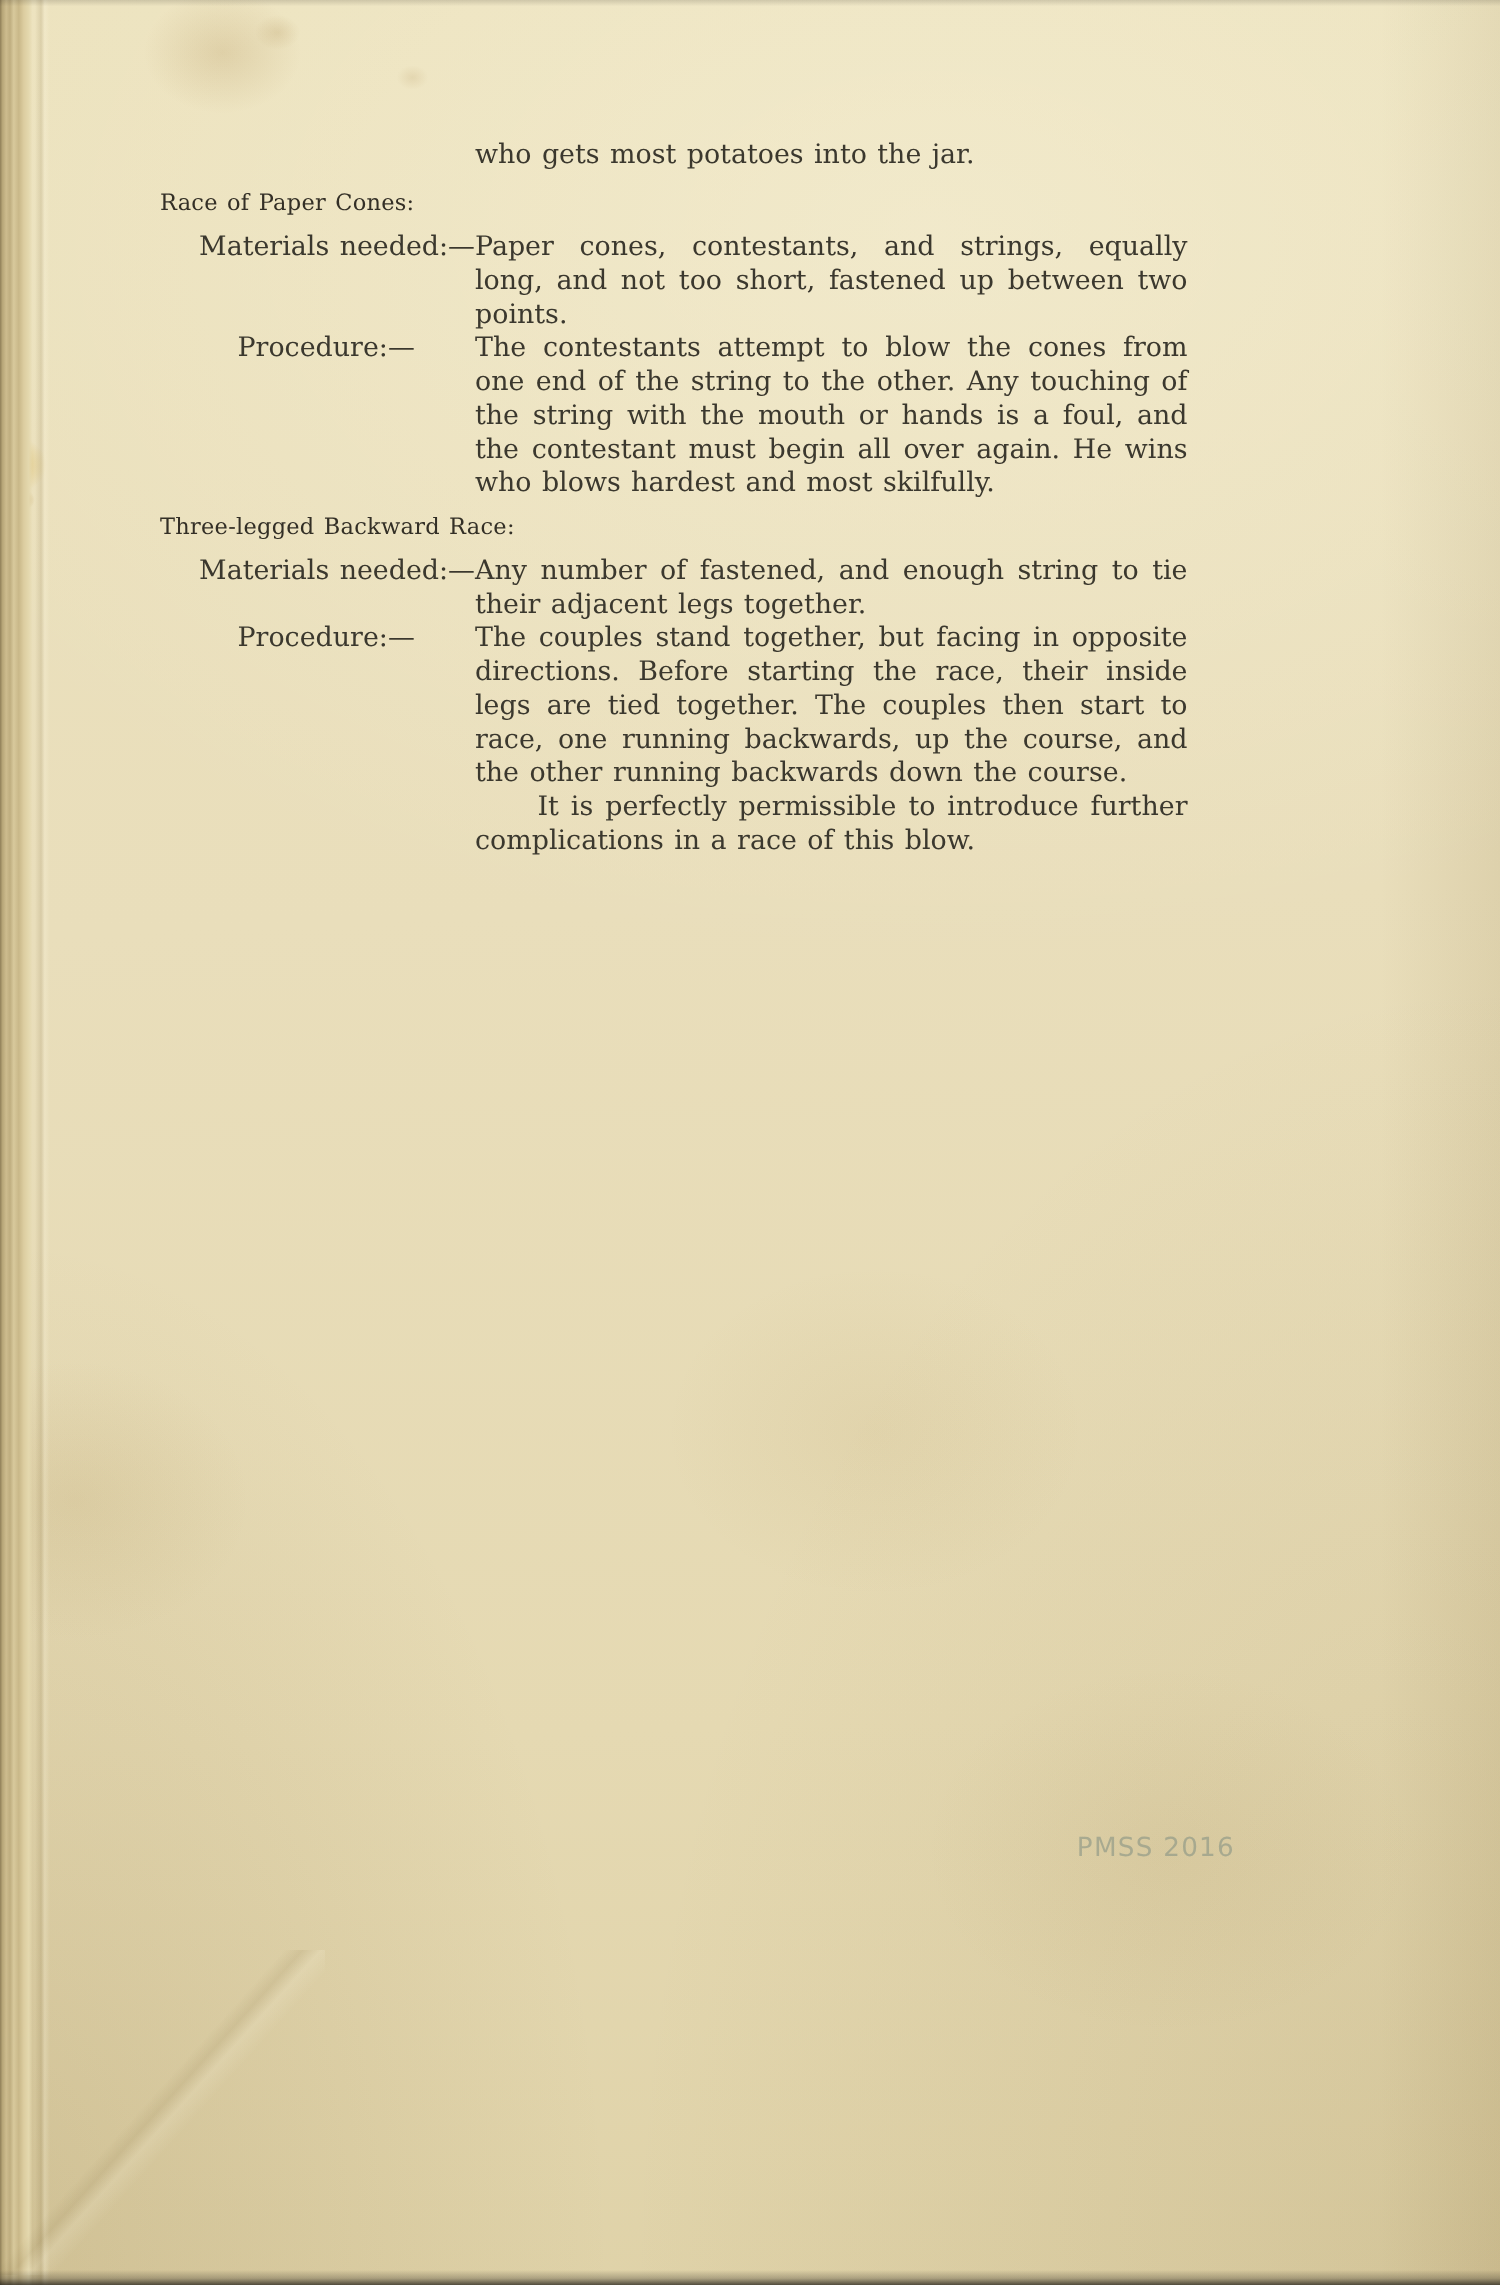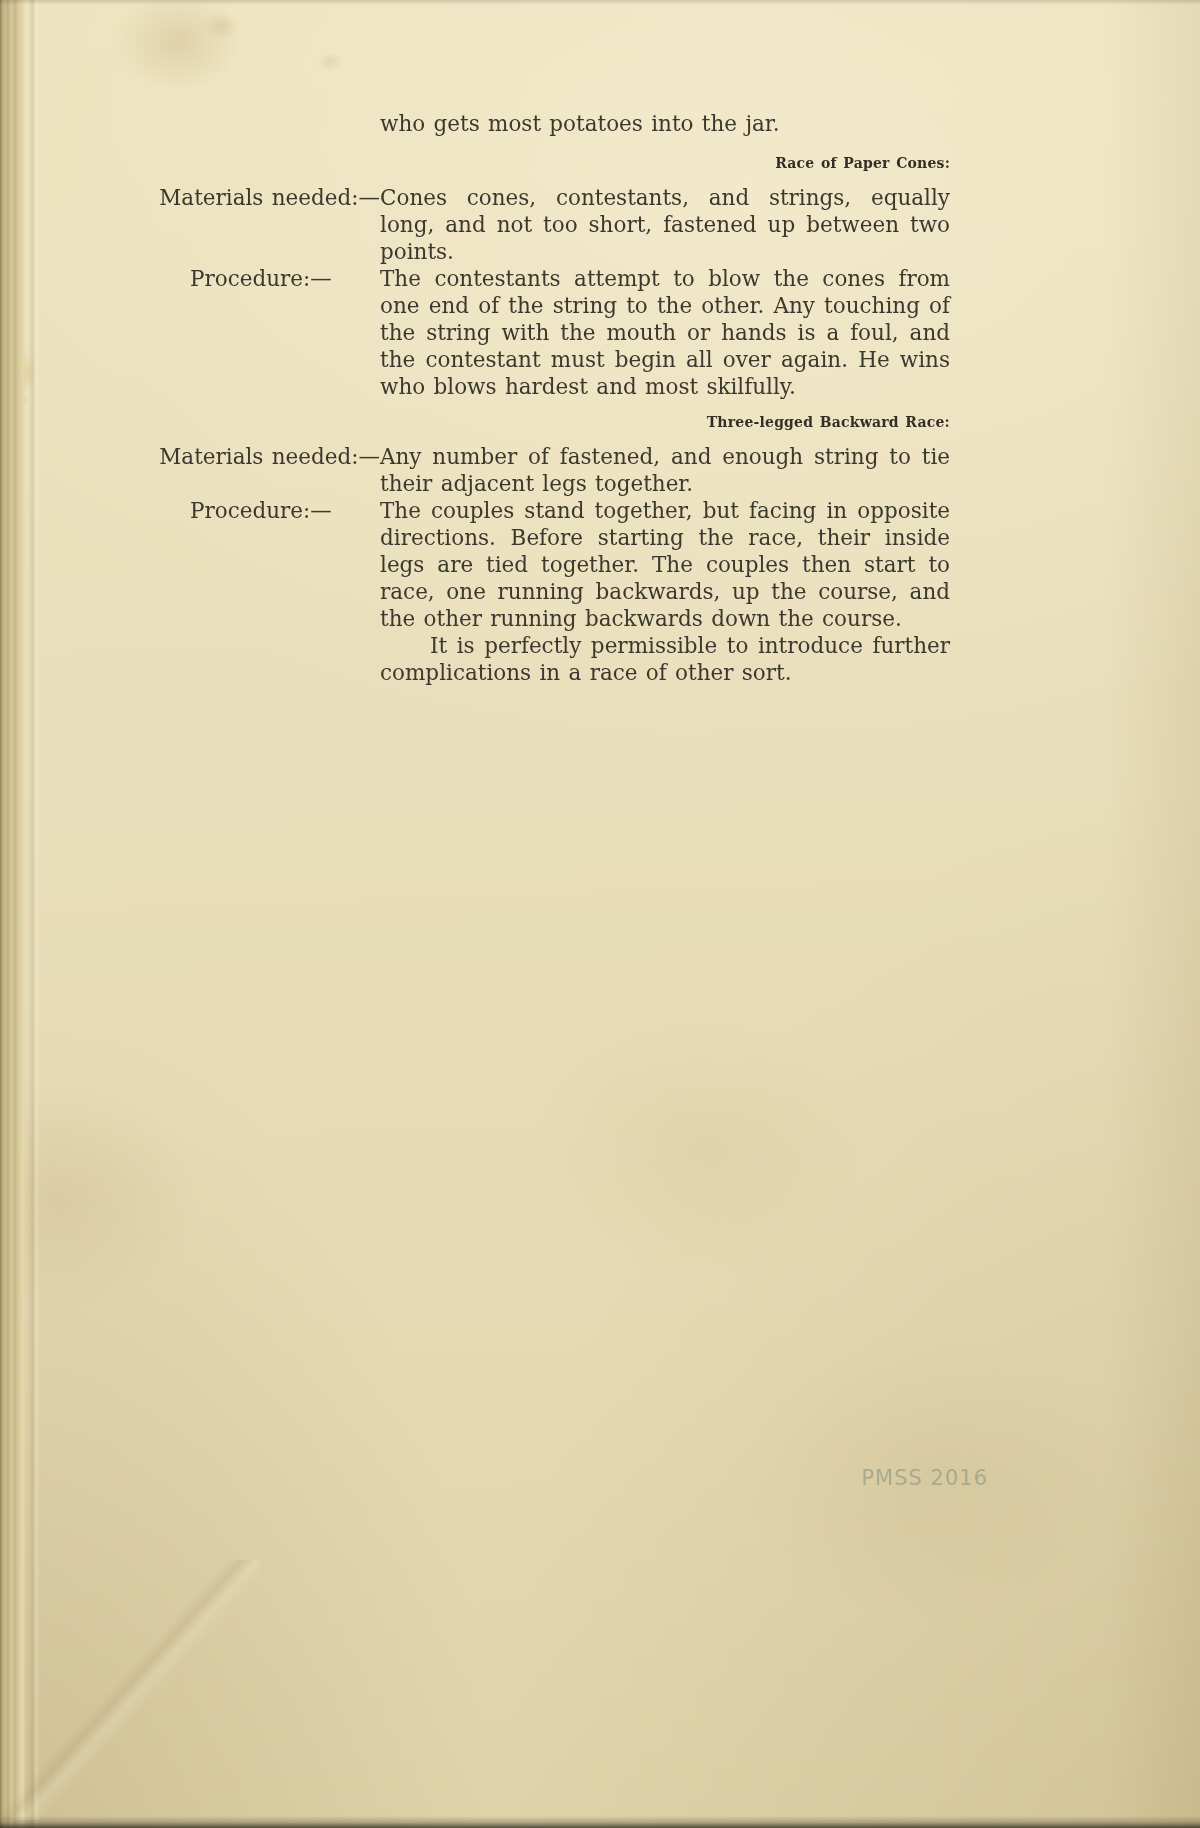--- a/index.html
+++ b/index.html
@@ -57,22 +57,22 @@
     background: linear-gradient(0deg, rgba(60,55,45,0) 0%, rgba(60,55,45,0.18) 100%);
   }
 
   .content {
     position: absolute; left: 128px; top: 110px; width: 822px;
     color: #3b382e; font-size: 21.5px; line-height: 27px;
     text-align: justify; word-spacing: 1.5px;
   }
   .continuation-line { margin: 0 0 12px 252px; text-align: left; }
   .heading {
-    margin: 8px 0 7px 0; font-size: 14px; line-height: 28px;
-    font-weight: bold; color: #332f26; letter-spacing: 0.2px; text-align: right;
+    margin: 8px 0 7px 0; font-size: 18px; line-height: 28px;
+    font-weight: normal; color: #332f26; letter-spacing: 0.2px; text-align: left;
   }
   .entry { position: relative; margin: 0 0 0 252px; }
   .entry .label { position: absolute; white-space: nowrap; top: 0; }
   .label-hang { right: 100%; margin-left: 38px; }
   .label-proc { left: -190px; }
   .closing-note { margin: 0 0 0 252px; text-indent: 50px; }
 
   .watermark {
     position: absolute; right: 212px; bottom: 338px;
     font-family: "DejaVu Sans", sans-serif; font-size: 21px;
@@ -88,37 +88,37 @@
   <div class="crease-diagonal"></div>
   <div class="scan-edge-top"></div>
 
   <div class="content">
 
     <p class="continuation-line">who gets most potatoes into the jar.</p>
 
     <h2 class="heading">Race of Paper Cones:</h2>
 
     <div class="entry">
-      <span class="label label-hang">Materials needed:—</span><span>Cones cones, contestants, and strings, equally long, and not too short, fastened up between two points.</span>
+      <span class="label label-hang">Materials needed:—</span><span>Paper cones, contestants, and strings, equally long, and not too short, fastened up between two points.</span>
     </div>
 
     <div class="entry">
       <span class="label label-proc">Procedure:—</span><span>The contestants attempt to blow the cones from one end of the string to the other. Any touching of the string with the mouth or hands is a foul, and the contestant must begin all over again. He wins who blows hardest and most skilfully.</span>
     </div>
 
     <h2 class="heading">Three-legged Backward Race:</h2>
 
     <div class="entry">
       <span class="label label-hang">Materials needed:—</span><span>Any number of fastened, and enough string to tie their adjacent legs together.</span>
     </div>
 
     <div class="entry">
       <span class="label label-proc">Procedure:—</span><span>The couples stand together, but facing in opposite directions. Before starting the race, their inside legs are tied together. The couples then start to race, one running backwards, up the course, and the other running backwards down the course.</span>
     </div>
 
-    <p class="closing-note">It is perfectly permissible to introduce further complications in a race of other sort.</p>
+    <p class="closing-note">It is perfectly permissible to introduce further complications in a race of this blow.</p>
 
   </div>
 
   <div class="watermark">PMSS 2016</div>
 
   <div class="scan-edge-bottom"></div>
 </div>
 
 </body></html>

